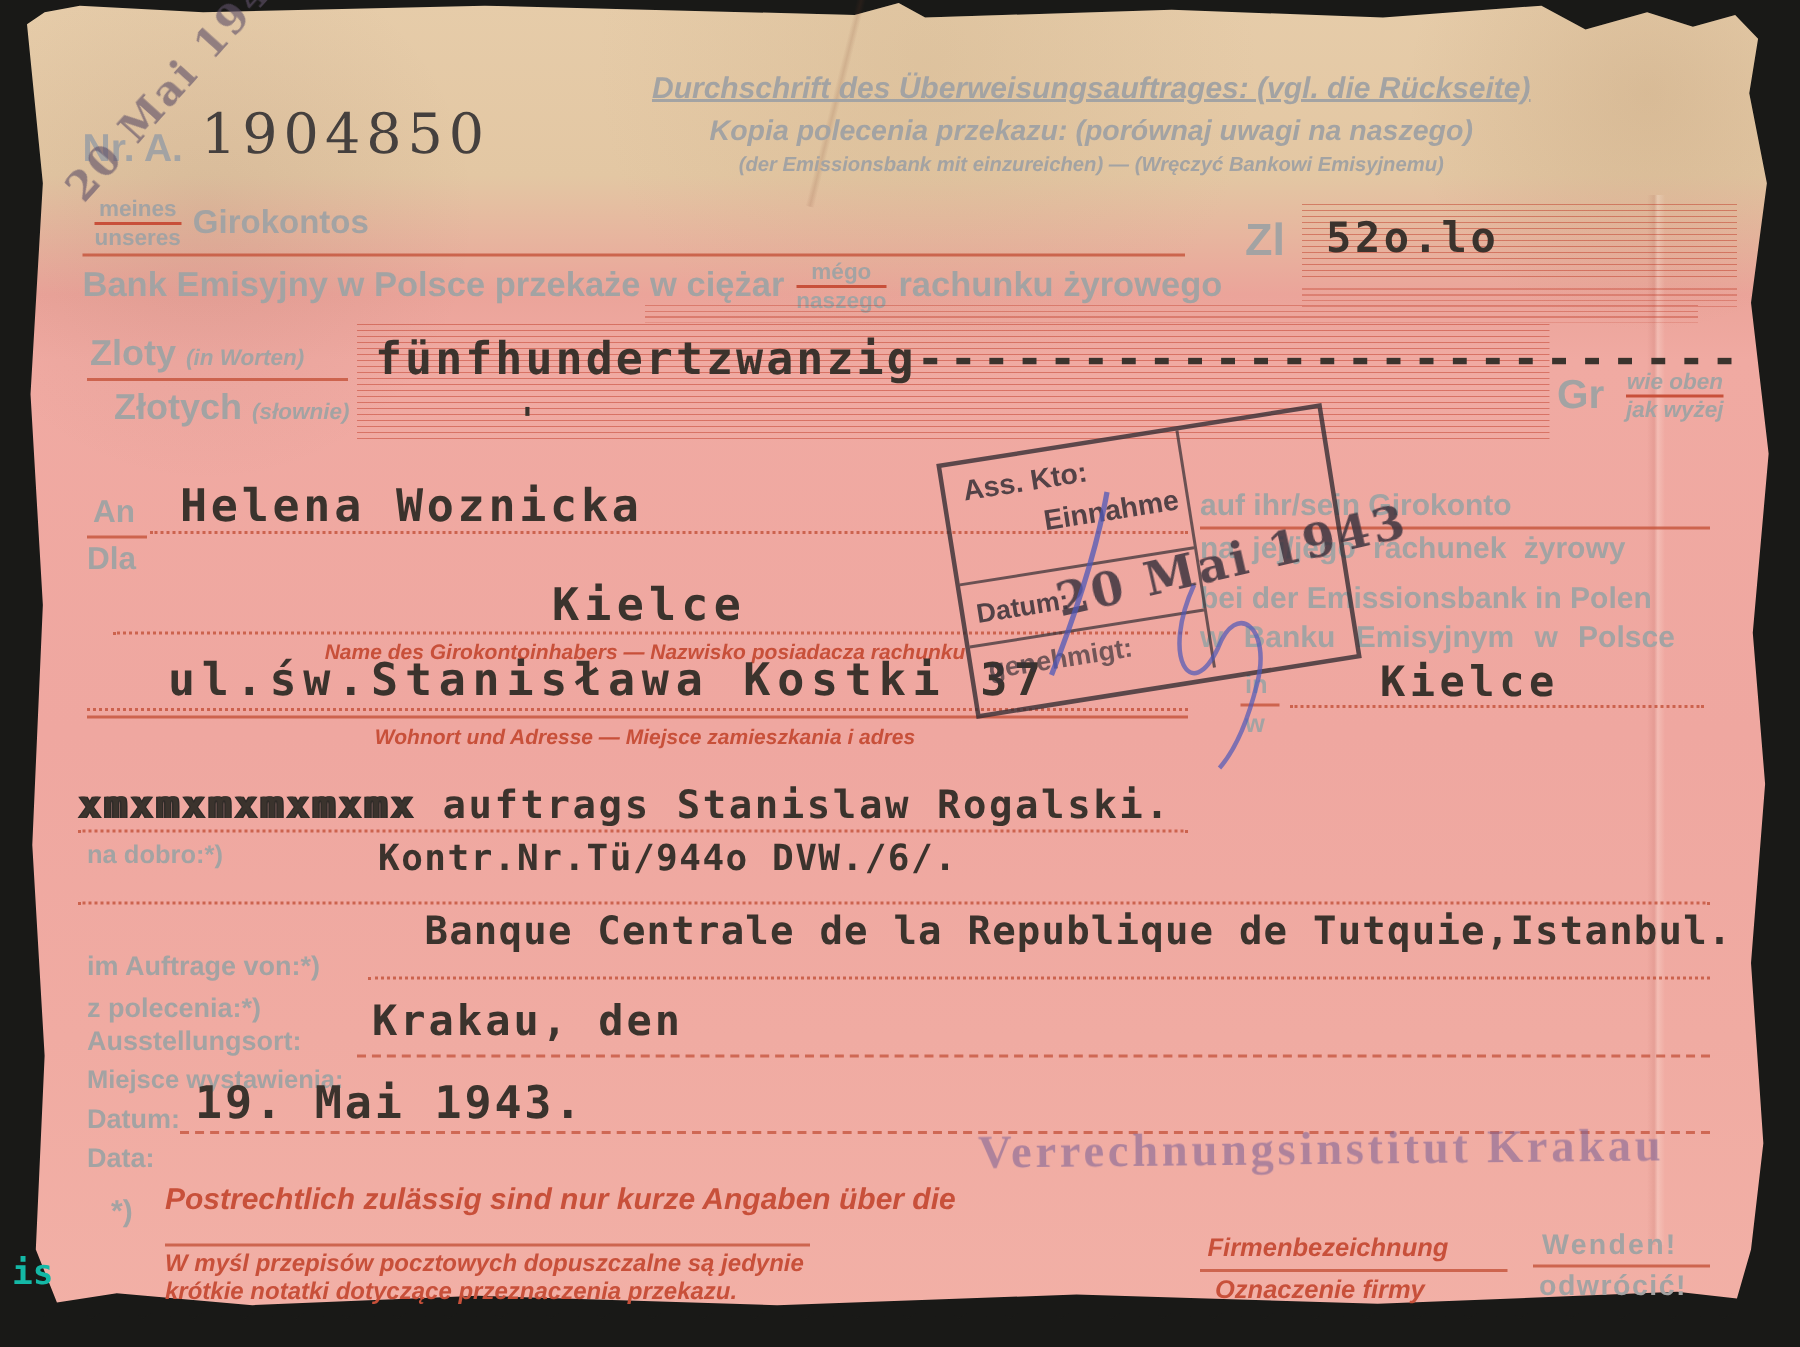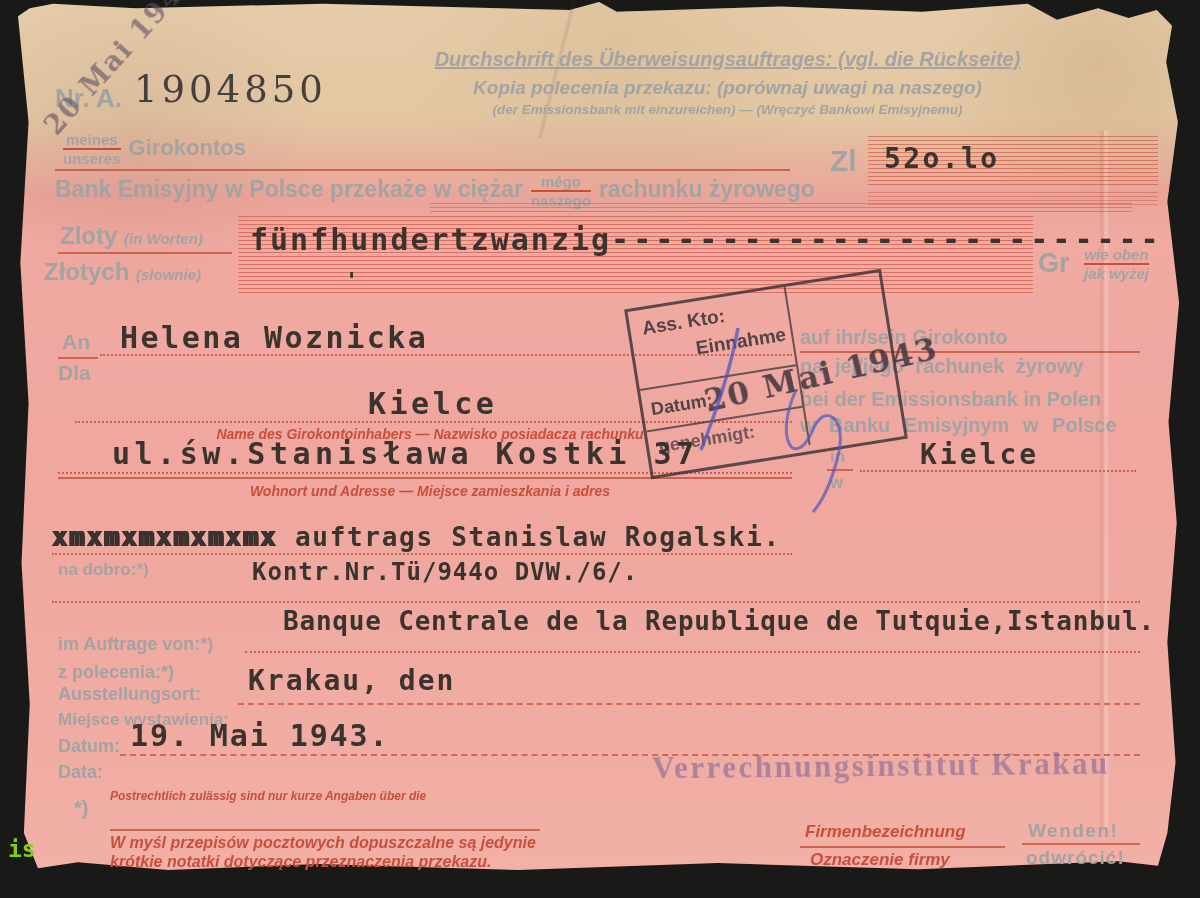--- a/index.html
+++ b/index.html
@@ -92,21 +92,21 @@
   <div class="lines" style="left:868px; top:136px; width:290px; height:52px;"></div>
   <div class="lines" style="left:868px; top:192px; width:290px; height:14px; opacity:.7;"></div>
   <div class="abs tw" style="left:884px; top:142px; font-size:28px; letter-spacing:2.4px;">52o.lo</div>
   <div class="lines" style="left:430px; top:203px; width:702px; height:12px; opacity:.8;"></div>
 
   <div class="abs rp" style="left:60px; top:222px; font-size:24px;text-align:center;">
     <span>Zloty</span>
     <span class="rpi" style="font-size:15px;">(in Worten)</span>
   </div>
   <div class="rule" style="left:58px; top:252px; width:174px;"></div>
-  <div class="abs rp" style="left:44px; top:258px; font-size:24px;">
+  <div class="abs rp" style="left:76px; top:258px; font-size:24px;">
     <span>Złotych</span>
     <span class="rpi" style="font-size:15px;">(słownie)</span>
   </div>
   <div class="lines" style="left:238px; top:216px; width:795px; height:80px;"></div>
   <div class="abs tw" style="left:250px; top:222px; font-size:30px; letter-spacing:2px;">
     <span>fünfhundertzwanzig</span><span style="letter-spacing:4px;">-------------------------</span>
   </div>
   <div class="abs tw" style="left:345px; top:268px; font-size:22px;">'</div>
   <div class="abs rp" style="left:1038px; top:248px; font-size:27px;">Gr</div>
   <div class="abs" style="left:1084px; top:246px;">
@@ -174,25 +174,25 @@
   <div class="dash" style="left:238px; top:703px; width:902px;"></div>
   <div class="abs rp" style="left:58px; top:710px; font-size:17px;">Miejsce wystawienia:</div>
   <div class="abs tw" style="left:130px; top:718px; font-size:30px; letter-spacing:1.9px;">19. Mai 1943.</div>
   <div class="abs rp" style="left:58px; top:736px; font-size:18px;">Datum:</div>
   <div class="dash" style="left:120px; top:754px; width:1020px;"></div>
   <div class="abs rp" style="left:58px; top:762px; font-size:18px;">Data:</div>
 
   <div class="abs" style="left:652px; top:748px; font-size:31px; letter-spacing:2.5px; font-family:'Liberation Serif',serif; font-weight:bold; color:rgba(130,102,150,.6); transform:rotate(-0.6deg); filter:blur(.4px);">Verrechnungsinstitut Krakau</div>
 
   <div class="abs rp" style="left:74px; top:797px; font-size:20px;">*)</div>
-  <div class="abs cap" style="left:110px; top:789px; font-size:12px;">Postrechtlich zulässig sind nur kurze Angaben über die</div>
+  <div class="abs cap" style="left:110px; top:789px; font-size:20px;">Postrechtlich zulässig sind nur kurze Angaben über die</div>
   <div class="rule" style="left:110px; top:829px; width:430px;"></div>
   <div class="abs cap" style="left:110px; top:834px; font-size:16px;">W myśl przepisów pocztowych dopuszczalne są jedynie</div>
   <div class="abs cap" style="left:110px; top:853px; font-size:16px;">krótkie notatki dotyczące przeznaczenia przekazu.</div>
-  <div class="abs tw" style="left:8px; top:836px; font-size:23px; color:#84cc16;">is</div>
+  <div class="abs tw" style="left:8px; top:836px; font-size:23px; color:#14b8a6;">is</div>
 
   <div class="abs cap" style="left:805px; top:822px; font-size:17px;">Firmenbezeichnung</div>
   <div class="rule" style="left:800px; top:846px; width:205px;"></div>
   <div class="abs cap" style="left:810px; top:850px; font-size:17px;">Oznaczenie firmy</div>
   <div class="abs rp" style="left:1028px; top:820px; font-size:19px; letter-spacing:1.5px;">Wenden!</div>
   <div class="rule" style="left:1022px; top:843px; width:118px;"></div>
   <div class="abs rp" style="left:1026px; top:847px; font-size:19px; letter-spacing:1px;">odwrócić!</div>
 </div>
 
 </body></html>

